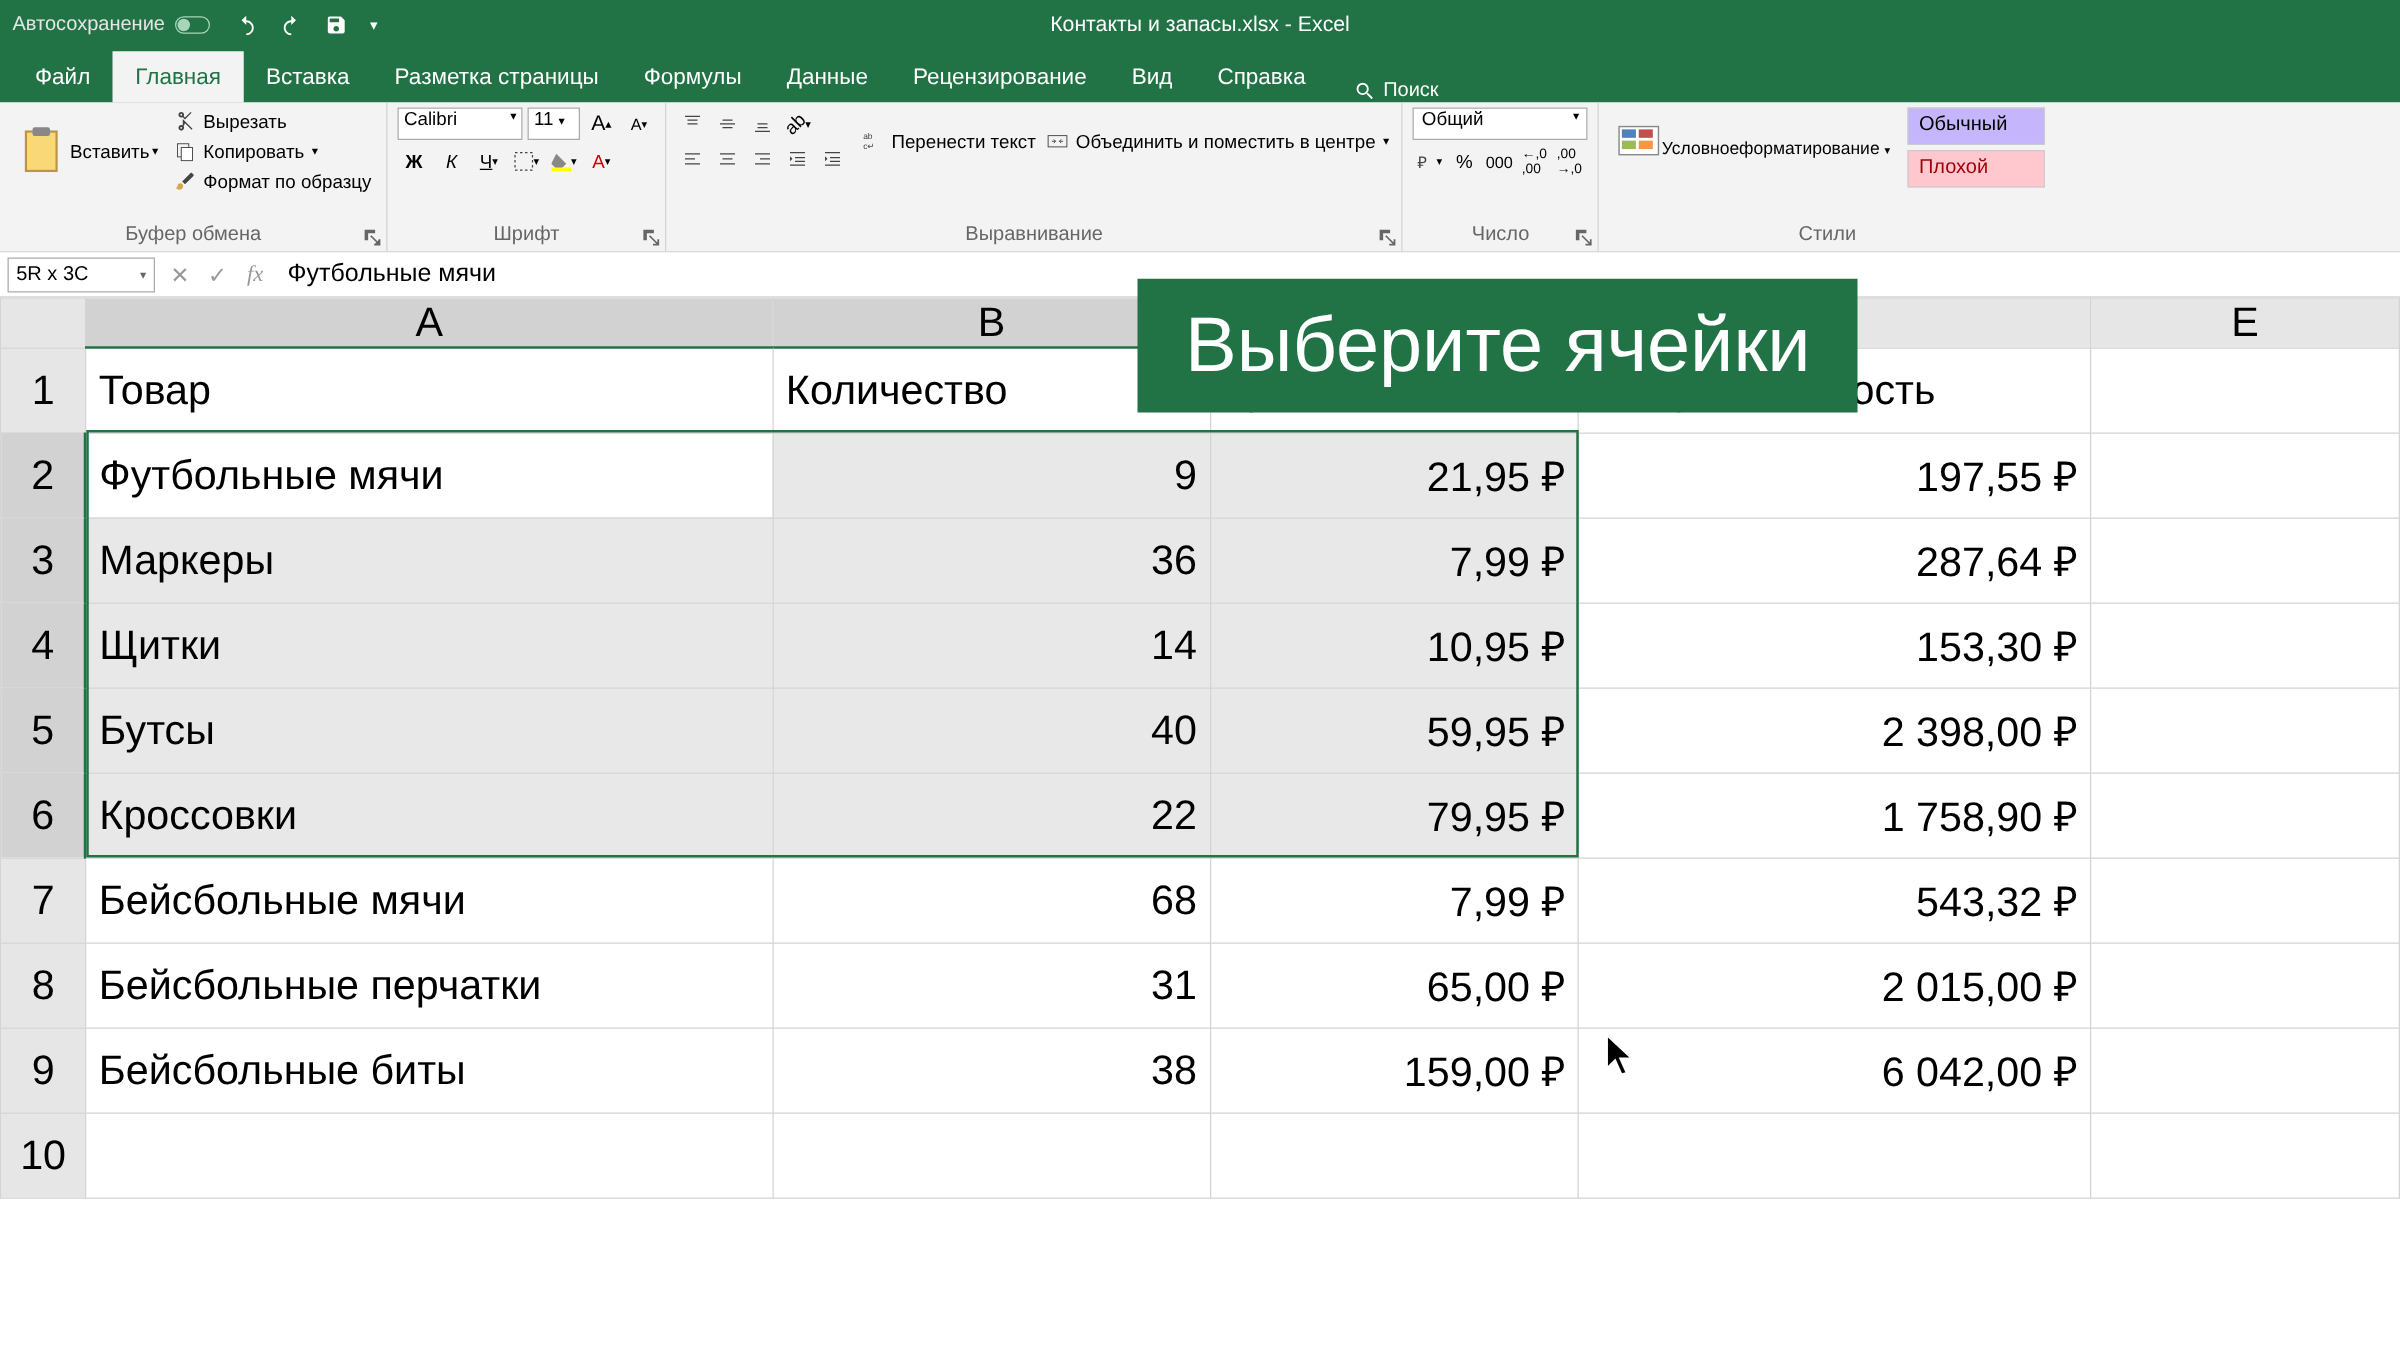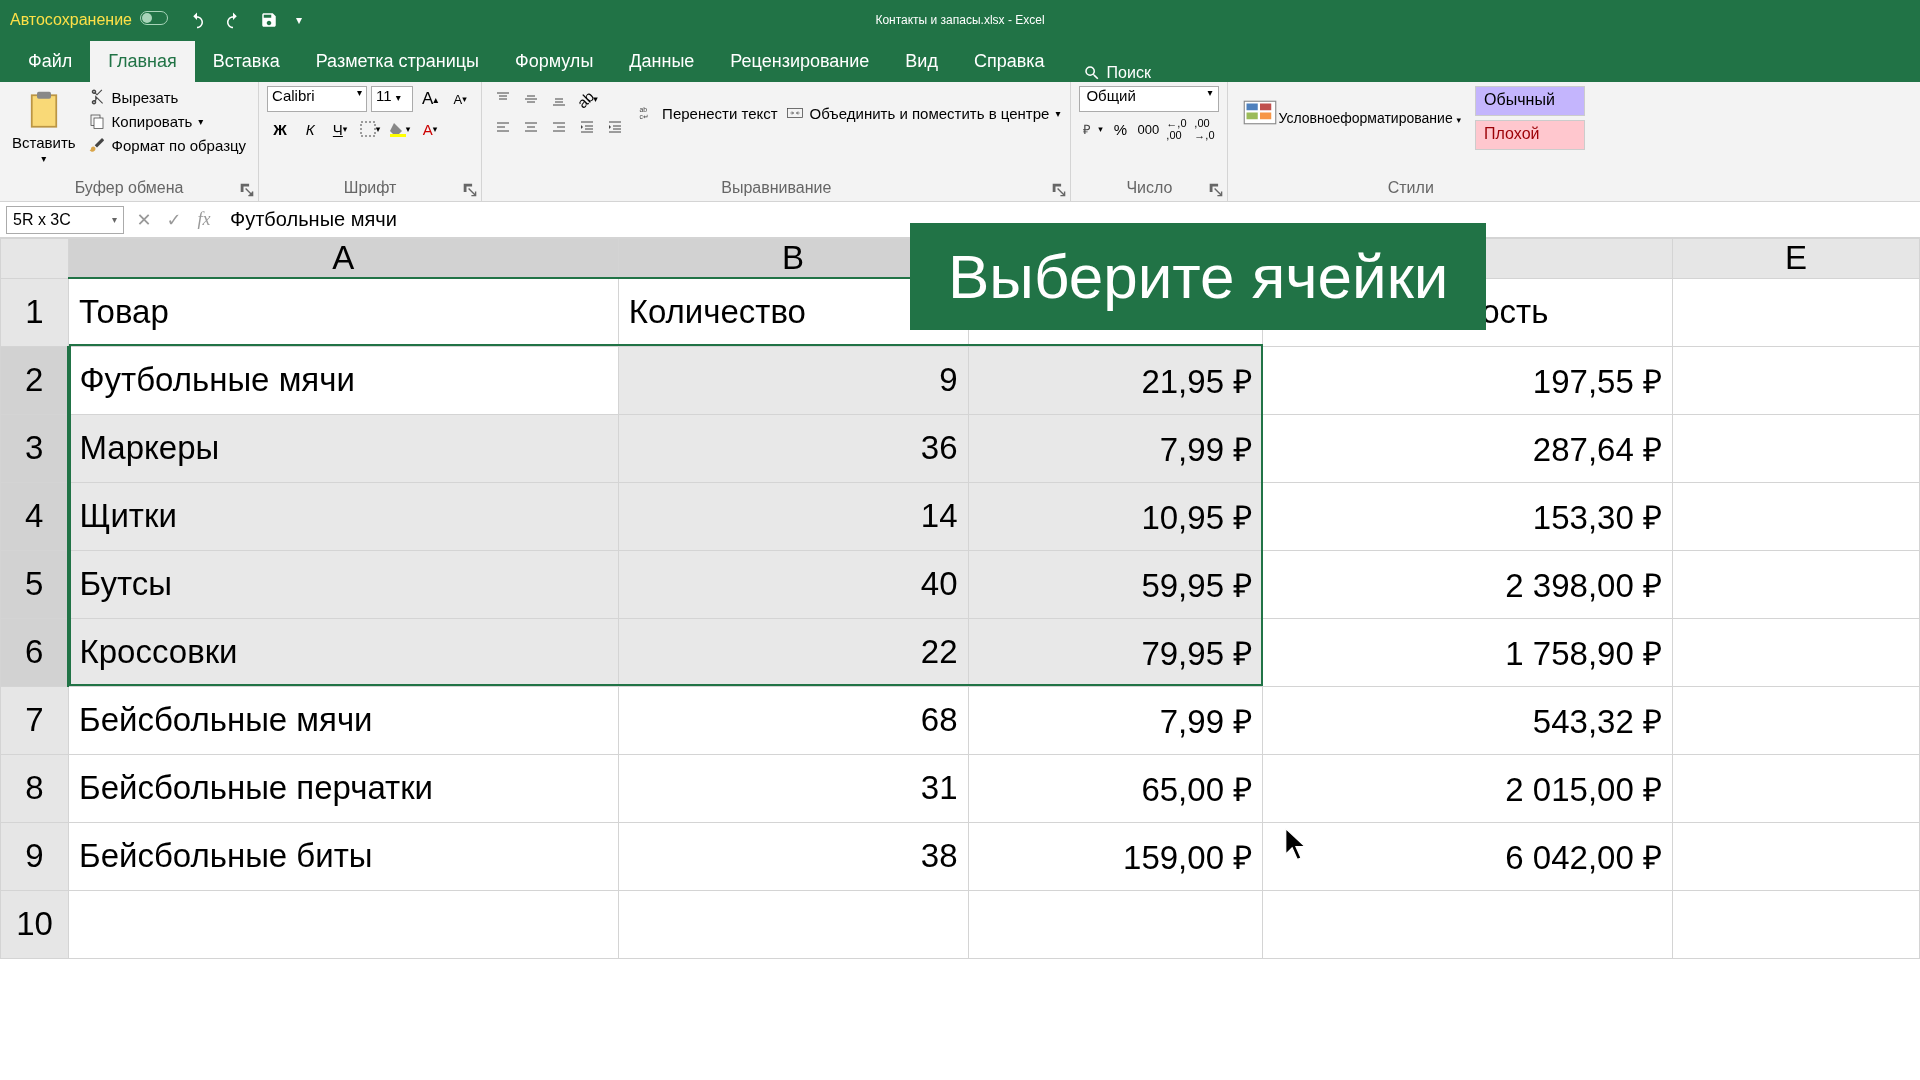--- a/index.html
+++ b/index.html
@@ -1,32 +1,32 @@
 <!DOCTYPE html>
 <html><head>
 <meta charset="utf-8">
 <style>
 *{margin:0;padding:0;box-sizing:border-box;font-family:'Segoe UI',Arial,sans-serif}
 body{background:#fff;width:1920px;height:1080px;overflow:hidden;position:relative}
 .titlebar{height:40px;background:#217346;display:flex;align-items:center;color:#fff;padding:0 10px;font-size:16px}
-.autosave{display:flex;align-items:flex-start;gap:8px;color:#fde047}
+.autosave{display:flex;align-items:center;gap:8px;color:#e5e5e5}
 .toggle{width:28px;height:14px;border:1px solid #a8d4b9;border-radius:7px;position:relative}
 .toggle::after{content:'';position:absolute;width:10px;height:10px;border-radius:50%;background:#a8d4b9;top:1px;left:1px}
 .qat{display:flex;gap:18px;margin-left:20px;align-items:center}
 .qat-icon{width:18px;height:18px;fill:#fff;cursor:pointer}
-.title-center{position:absolute;left:50%;transform:translateX(-50%);font-size:12px}
+.title-center{position:absolute;left:50%;transform:translateX(-50%);font-size:17px}
 .tabstrip{height:42px;background:#217346;display:flex;align-items:flex-end;padding-left:10px}
 .tab{padding:10px 18px;color:#fff;font-size:18px;cursor:pointer}
 .tab.active{background:#f3f3f3;color:#217346}
 .search-area{display:flex;align-items:center;color:#fff;margin-left:20px;gap:6px}
 .ribbon{height:120px;background:#f3f3f3;border-bottom:1px solid #d4d4d4;display:flex}
 .rgroup{border-right:1px solid #d4d4d4;padding:4px 8px 2px 8px;display:flex;flex-direction:column;justify-content:space-between;position:relative}
 .rgroup-label{text-align:center;font-size:16px;color:#666;padding:2px 0}
 .clipboard-content{display:flex;gap:4px}
-.paste-btn{display:flex;flex-direction:column;align-items:center;gap:2px;padding:4px;cursor:pointer}
+.paste-btn{display:flex;flex-direction:row;align-items:center;gap:2px;padding:4px;cursor:pointer}
 .paste-icon{width:42px;height:42px}
 .clip-right{display:flex;flex-direction:column;gap:2px;font-size:15px}
 .clip-item{display:flex;align-items:center;gap:6px;padding:2px 4px;cursor:pointer}
 .small-icon{width:18px;height:18px}
 .font-content{display:flex;flex-direction:column;gap:4px}
 .font-row{display:flex;gap:4px;align-items:center}
 .font-select{border:1px solid #ababab;background:#fff;height:26px;font-size:15px;padding:0 4px}
 .font-name{width:100px}
 .font-size{width:42px}
 .btn-sq{width:26px;height:26px;border:1px solid transparent;display:flex;align-items:center;justify-content:center;cursor:pointer;font-size:15px}

